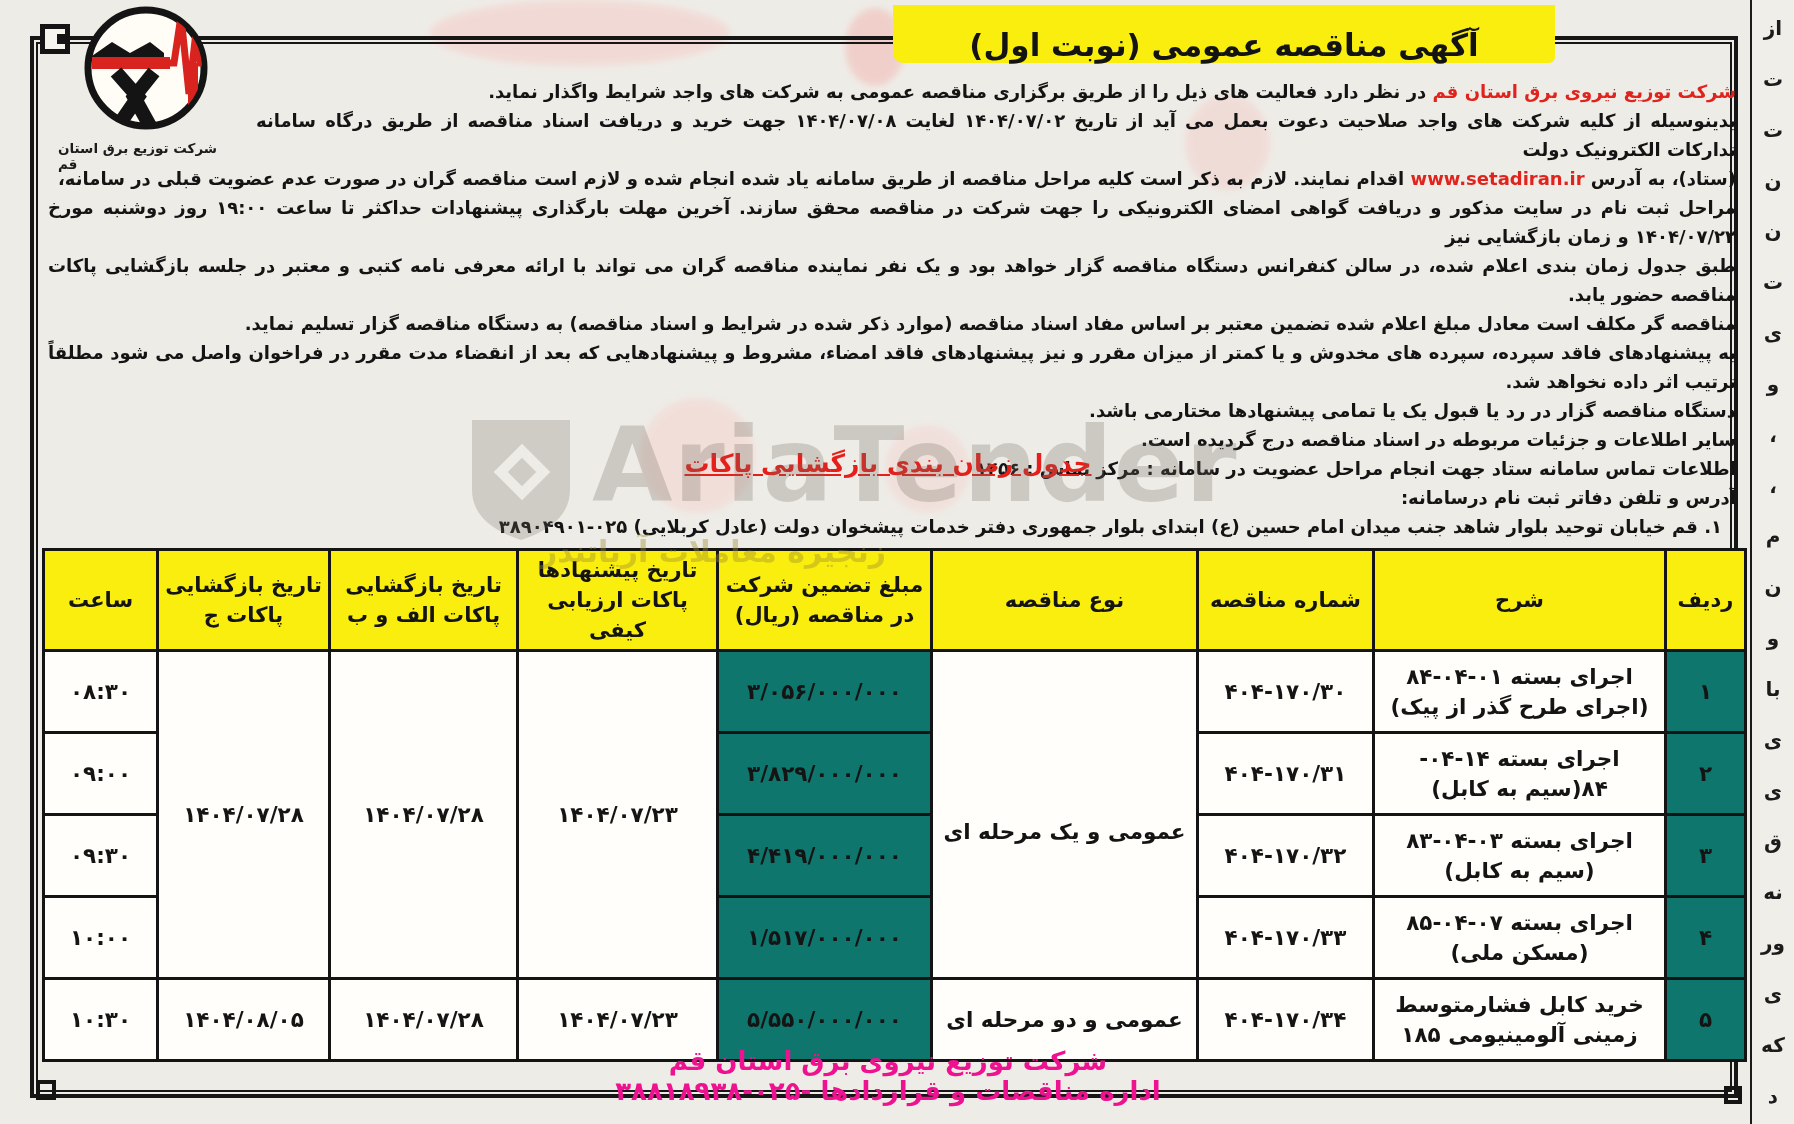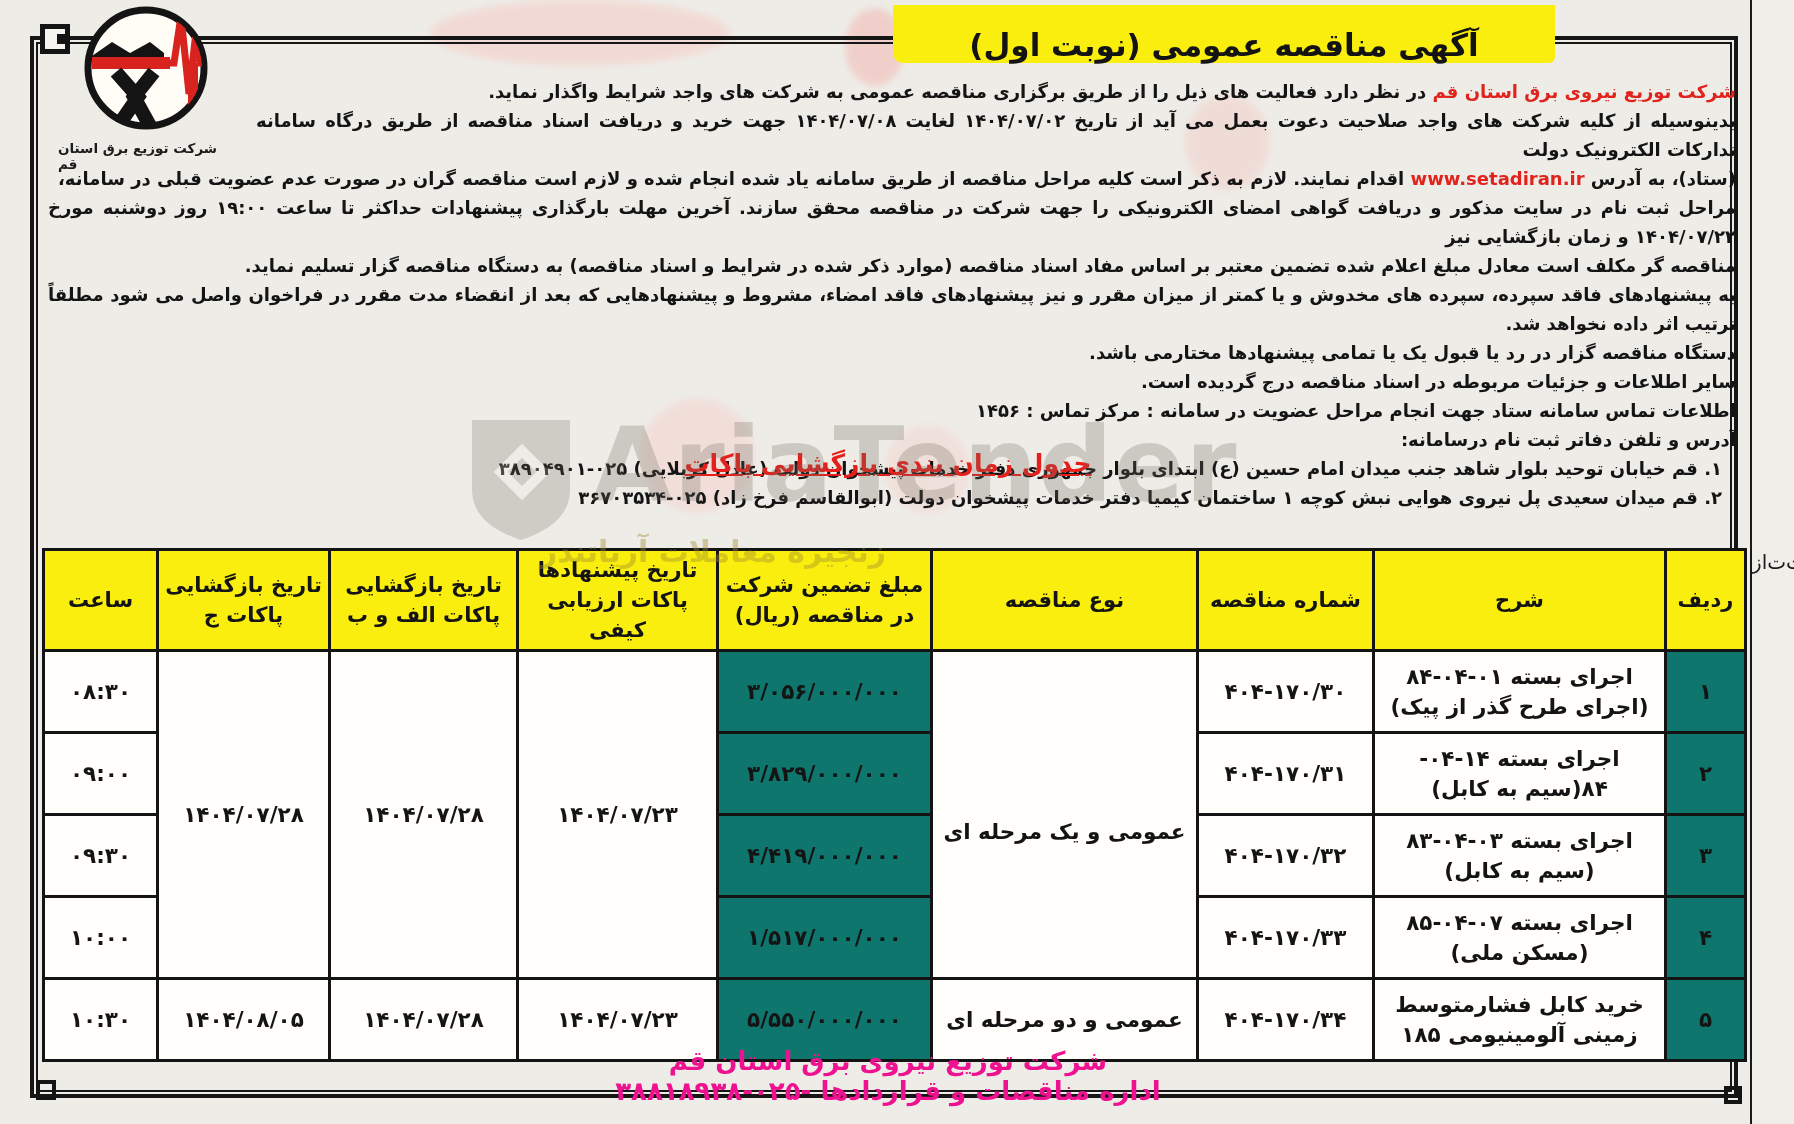--- a/index.html
+++ b/index.html
@@ -9,23 +9,23 @@
     font-family:"DejaVu Sans","Liberation Sans",sans-serif;
     color:#161616;
   }
   .page{position:absolute;inset:0;}
   
   .blob{position:absolute;border-radius:50%;z-index:0;filter:blur(3px);}
   
   .side-strip{
     position:absolute;right:0;top:0;width:44px;height:1124px;z-index:1;
     border-left:2px solid #1a1a1a;background:#f0eee9;
-    display:flex;flex-direction:row;justify-content:space-between;
+    display:flex;flex-direction:column;justify-content:space-between;
     align-items:center;padding:16px 0;box-sizing:border-box;
-    font-weight:normal;font-size:20px;color:#1b1b1b;
+    font-weight:bold;font-size:20px;color:#1b1b1b;
   }
   .frame{
     position:absolute;left:30px;top:36px;width:1708px;height:1062px;
     border:4px solid #161616;z-index:1;box-sizing:border-box;background:transparent;
   }
   .frame-inner{position:absolute;inset:2px;border:2px solid #161616;}
   .corner-mark{position:absolute;z-index:4;box-sizing:border-box;}
   .corner-mark.tl{left:40px;top:24px;width:30px;height:30px;border:5px solid #141414;background:#f6f4ef;}
   .corner-mark.tl .dot{position:absolute;right:-2px;top:5px;width:10px;height:10px;background:#141414;}
   .corner-mark.bl{left:36px;top:1080px;width:20px;height:20px;border:4px solid #141414;}
@@ -143,20 +143,21 @@
     </svg>
     <div class="logo-caption">شرکت توزیع برق استان قم</div>
   </div>
 
   <div class="body-text">
     <div class="logo-spacer"></div>
     <p><span class="red">شرکت توزیع نیروی برق استان قم</span><span> در نظر دارد فعالیت های ذیل را از طریق برگزاری مناقصه عمومی به شرکت های واجد شرایط واگذار نماید.</span></p>
     <p>بدینوسیله از کلیه شرکت های واجد صلاحیت دعوت بعمل می آید از تاریخ ۱۴۰۴/۰۷/۰۲ لغایت ۱۴۰۴/۰۷/۰۸ جهت خرید و دریافت اسناد مناقصه از طریق درگاه سامانه تدارکات الکترونیک دولت</p>
     <p><span>(ستاد)، به آدرس </span><span class="url" dir="ltr">www.setadiran.ir</span><span> اقدام نمایند. لازم به ذکر است کلیه مراحل مناقصه از طریق سامانه یاد شده انجام شده و لازم است مناقصه گران در صورت عدم عضویت قبلی در سامانه،</span></p>
     <p>مراحل ثبت نام در سایت مذکور و دریافت گواهی امضای الکترونیکی را جهت شرکت در مناقصه محقق سازند. آخرین مهلت بارگذاری پیشنهادات حداکثر تا ساعت ۱۹:۰۰ روز دوشنبه مورخ ۱۴۰۴/۰۷/۲۲ و زمان بازگشایی نیز</p>
+    <p>طبق جدول زمان بندی اعلام شده، در سالن کنفرانس دستگاه مناقصه گزار خواهد بود و یک نفر نماینده مناقصه گران می تواند با ارائه معرفی نامه کتبی و معتبر در جلسه بازگشایی پاکات مناقصه حضور یابد.</p>
     <p>مناقصه گر مکلف است معادل مبلغ اعلام شده تضمین معتبر بر اساس مفاد اسناد مناقصه (موارد ذکر شده در شرایط و اسناد مناقصه) به دستگاه مناقصه گزار تسلیم نماید.</p>
     <p>به پیشنهادهای فاقد سپرده، سپرده های مخدوش و یا کمتر از میزان مقرر و نیز پیشنهادهای فاقد امضاء، مشروط و پیشنهادهایی که بعد از انقضاء مدت مقرر در فراخوان واصل می شود مطلقاً ترتیب اثر داده نخواهد شد.</p>
     <p>دستگاه مناقصه گزار در رد یا قبول یک یا تمامی پیشنهادها مختارمی باشد.</p>
     <p>سایر اطلاعات و جزئیات مربوطه در اسناد مناقصه درج گردیده است.</p>
     <p>اطلاعات تماس سامانه ستاد جهت انجام مراحل عضویت در سامانه : مرکز تماس : ۱۴۵۶</p>
     <p>آدرس و تلفن دفاتر ثبت نام درسامانه:</p>
     <p class="addr">۱. قم خیابان توحید بلوار شاهد جنب میدان امام حسین (ع) ابتدای بلوار جمهوری دفتر خدمات پیشخوان دولت (عادل کربلایی) ۰۲۵-۳۸۹۰۴۹۰۱</p>
     <p class="addr">۲. قم میدان سعیدی پل نیروی هوایی نبش کوچه ۱ ساختمان کیمیا دفتر خدمات پیشخوان دولت (ابوالقاسم فرخ زاد) ۰۲۵-۳۶۷۰۳۵۳۴</p>
   </div>
 

